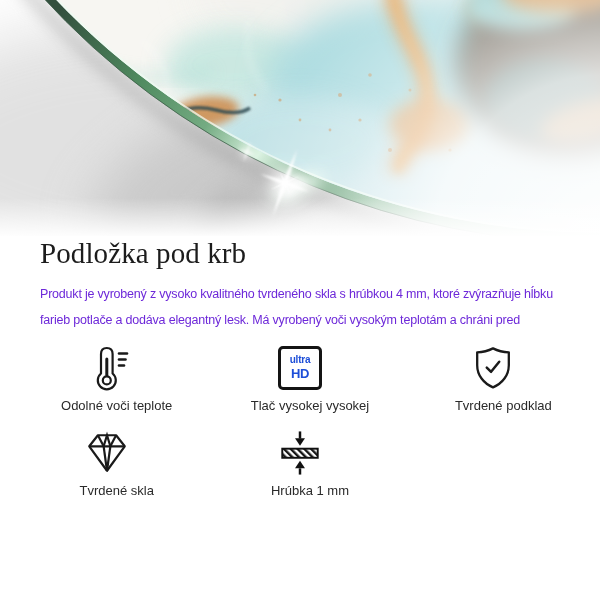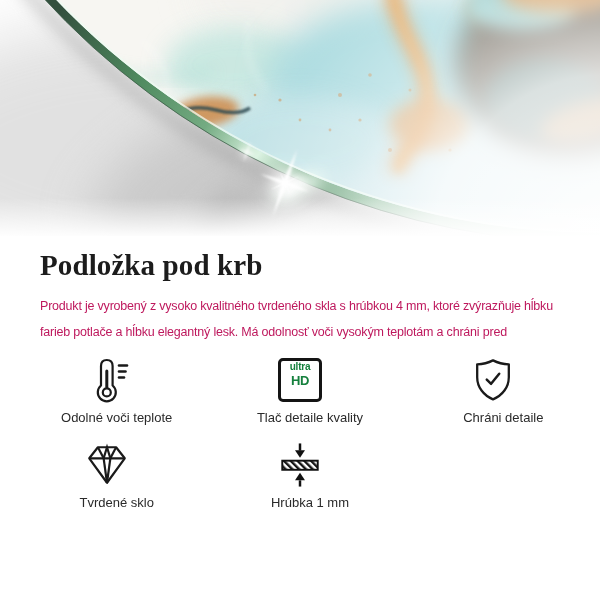--- a/index.html
+++ b/index.html
@@ -3,43 +3,43 @@
 <meta charset="utf-8">
 <style>
   html,body{margin:0;padding:0;}
   body{
     width:600px;height:600px;background:#ffffff;overflow:hidden;
     font-family:"Liberation Sans",sans-serif;color:#2a2a2a;
   }
   .hero{width:600px;height:236px;position:relative;}
   .hero svg{display:block;}
   .title-block{
-    margin:12px 40px 0 40px;
+    margin:0 40px 0 40px;
     font-family:"Liberation Serif","DejaVu Serif",serif;
-    font-size:29px;line-height:35px;color:#1c1c1c;font-weight:700;
+    font-size:29px;line-height:35px;color:#1c1c1c;font-weight:400;
     letter-spacing:0.1px;
   }
   .intro{
     margin:10px 40px 0 40px;
-    font-size:12.5px;line-height:26px;color:#be185d;letter-spacing:-0.2px;
+    font-size:12.5px;line-height:26px;color:#6d28d9;letter-spacing:-0.2px;
   }
   .intro .line{white-space:nowrap;}
   .features{
     margin:12px 10px 0 10px;
     display:grid;grid-template-columns:repeat(3,1fr);row-gap:16px;
   }
   .feature{display:flex;flex-direction:column;align-items:center;}
   .icon-wrap{height:46px;display:flex;align-items:center;justify-content:center;}
   .feature .label{
     margin-top:7px;font-size:13px;line-height:16px;color:#2a2a2a;text-align:center;margin-left:20px;
   }
   .uhd-box{
     width:38px;height:38px;border:3px solid #141414;border-radius:5px;
-    display:flex;flex-direction:column;align-items:center;justify-content:flex-start;
-    color:#15803d;
+    display:flex;flex-direction:column;align-items:center;justify-content:center;
+    color:#1d4ed8;
   }
   .uhd-top{font-size:10px;font-weight:bold;line-height:11px;letter-spacing:-0.2px;}
   .uhd-bottom{font-size:13px;font-weight:bold;line-height:17px;letter-spacing:-0.5px;}
 </style>
 </head>
 <body>
 
 <div class="hero">
   <svg width="600" height="236" viewBox="0 0 600 236" xmlns="http://www.w3.org/2000/svg">
     <defs>
@@ -160,21 +160,21 @@
     </g>
   </svg>
 </div>
 
 <div class="title-block">
   <div>Podložka pod krb</div>
 </div>
 
 <div class="intro">
   <div class="line">Produkt je vyrobený z vysoko kvalitného tvrdeného skla s hrúbkou 4 mm, ktoré zvýrazňuje hĺbku</div>
-  <div class="line">farieb potlače a hĺbku elegantný lesk. Má odolnosť voči vysokým teplotám a chráni pred</div>
+  <div class="line">farieb potlače a dodáva elegantný lesk. Má vyrobený voči vysokým teplotám a chráni pred</div>
 </div>
 
 <div class="features">
 
   <div class="feature">
     <span class="icon-wrap">
       <svg width="46" height="46" viewBox="0 0 46 46" fill="none" stroke="#1a1a1a" stroke-width="2.2">
         <path d="M17,28.5 L17,9 Q17,3 22.8,3 Q28.6,3 28.6,9 L28.6,28.5 A9,9 0 1,1 17,28.5 Z" stroke-linejoin="round"></path>
         <line x1="22.8" y1="14" x2="22.8" y2="30" stroke-width="3" stroke-linecap="round"></line>
         <circle cx="22.8" cy="35.4" r="4"></circle>
@@ -188,46 +188,46 @@
     <div class="label">Odolné voči teplote</div>
   </div>
 
   <div class="feature">
     <span class="icon-wrap">
       <span class="uhd-box">
         <span class="uhd-top">ultra</span>
         <span class="uhd-bottom">HD</span>
       </span>
     </span>
-    <div class="label">Tlač detaile kvality</div>
+    <div class="label">Tlač vysokej vysokej</div>
   </div>
 
   <div class="feature">
     <span class="icon-wrap">
       <svg width="46" height="46" viewBox="0 0 48 48" fill="none" stroke="#1a1a1a" stroke-width="2.4">
         <path d="M24,3.5 C29,6 34.8,7.4 40.5,7.6 L40.5,21 C40.5,31.5 33.8,40 24,44.2 C14.2,40 7.5,31.5 7.5,21 L7.5,7.6 C13.2,7.4 19,6 24,3.5 Z" stroke-linejoin="round"></path>
         <polyline points="17.5,23.5 22,28 30.5,17.5" stroke-width="2.6" stroke-linecap="round" stroke-linejoin="round"></polyline>
       </svg>
     </span>
-    <div class="label">Chráni detaile</div>
+    <div class="label">Tvrdené podklad</div>
   </div>
 
   <div class="feature">
     <span class="icon-wrap">
       <svg width="46" height="46" viewBox="0 0 48 48" fill="none" stroke="#1a1a1a" stroke-width="2.3">
         <path d="M5.5,17 L14.5,5.5 L33.5,5.5 L42.5,17 L24,42.5 Z" stroke-linejoin="round"></path>
         <line x1="5.5" y1="17" x2="42.5" y2="17"></line>
         <line x1="14.5" y1="5.5" x2="20.5" y2="17"></line>
         <line x1="33.5" y1="5.5" x2="27.5" y2="17"></line>
         <polyline points="20.5,17 24,5.5 27.5,17"></polyline>
         <line x1="20.5" y1="17" x2="24" y2="42.5"></line>
         <line x1="27.5" y1="17" x2="24" y2="42.5"></line>
       </svg>
     </span>
-    <div class="label">Tvrdené sklo</div>
+    <div class="label">Tvrdené skla</div>
   </div>
 
 
   <div class="feature">
     <span class="icon-wrap">
       <svg width="46" height="46" viewBox="0 0 48 48">
         <defs>
           <pattern id="hatchP" width="5" height="5" patternUnits="userSpaceOnUse" patternTransform="rotate(-45)">
             <rect width="5" height="5" fill="#ffffff"></rect>
             <rect width="2.5" height="5" fill="#151515"></rect>

